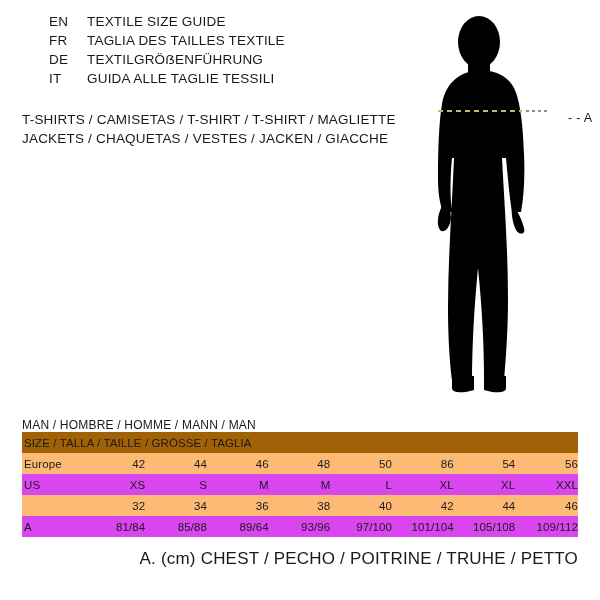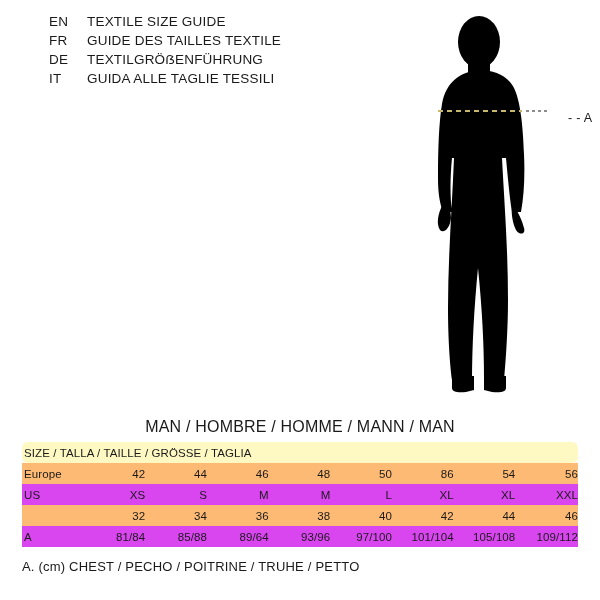--- a/index.html
+++ b/index.html
@@ -82,85 +82,87 @@
   }
 
   
   .table-area {
     position: absolute;
     left: 22px;
     top: 418px;
     width: 556px;
   }
   .man-title {
-    font-size: 16px;
-    letter-spacing: 0.2px;
-    padding-bottom: 6px;
-    color: #1a1a1a;
-    white-space: nowrap;
-    text-align: center;
+    font-size: 12px;
+    letter-spacing: 0.2px;
+    color: #1a1a1a;
+    white-space: nowrap;
   }
   table.size-table {
     border-collapse: collapse;
     width: 556px;
     font-size: 11.5px;
     table-layout: fixed;
   }
   table.size-table td {
     padding: 2px 0 2px 0;
     height: 17px;
     vertical-align: middle;
     color: #1a1a1a;
     letter-spacing: 0.1px;
   }
   .row-head td {
-    background: #fef9c3;
+    background: #a16207;
     font-size: 11.5px;
-    border-radius: 6px;
   }
   .row-shade td {
     background: #fdba74;
   }
   .row-plain td {
     background: #d946ef;
   }
   .col-label { width: 78px; padding-left: 2px !important; }
   .cell { width: 68px; text-align: right; }
   .footnote {
     margin-top: 12px;
-    font-size: 13px;
-    letter-spacing: 0.2px;
-    color: #1a1a1a;
-    white-space: nowrap;
+    font-size: 17px;
+    letter-spacing: 0.2px;
+    color: #1a1a1a;
+    white-space: nowrap;
+    text-align: right;
   }
 </style>
 </head>
 <body>
 
 <div class="page">
 
   <div class="lang-block">
     <div class="lang-row">
       <span class="lang-code">EN</span>
       <span class="lang-text">TEXTILE SIZE GUIDE</span>
     </div>
     <div class="lang-row">
       <span class="lang-code">FR</span>
-      <span class="lang-text">GUIDE DES TAILLES TEXTILE</span>
+      <span class="lang-text">TAGLIA DES TAILLES TEXTILE</span>
     </div>
     <div class="lang-row">
       <span class="lang-code">DE</span>
       <span class="lang-text">TEXTILGRÖẞENFÜHRUNG</span>
     </div>
     <div class="lang-row">
       <span class="lang-code">IT</span>
       <span class="lang-text">GUIDA ALLE TAGLIE TESSILI</span>
     </div>
   </div>
 
+  <div class="category-block">
+    <div class="category-line">T-SHIRTS / CAMISETAS / T-SHIRT / T-SHIRT / MAGLIETTE</div>
+    <div class="category-line">JACKETS / CHAQUETAS / VESTES / JACKEN / GIACCHE</div>
+  </div>
 
   <div class="figure-wrap">
     <svg class="figure-svg" width="200" height="390" viewBox="0 0 200 390">
 
       <ellipse cx="79" cy="34" rx="21" ry="26" fill="#000000"></ellipse>
 
       <rect x="68" y="55" width="22" height="14" fill="#000000"></rect>
 
       <path d="M79 62
                C 60 64, 46 74, 42 96

